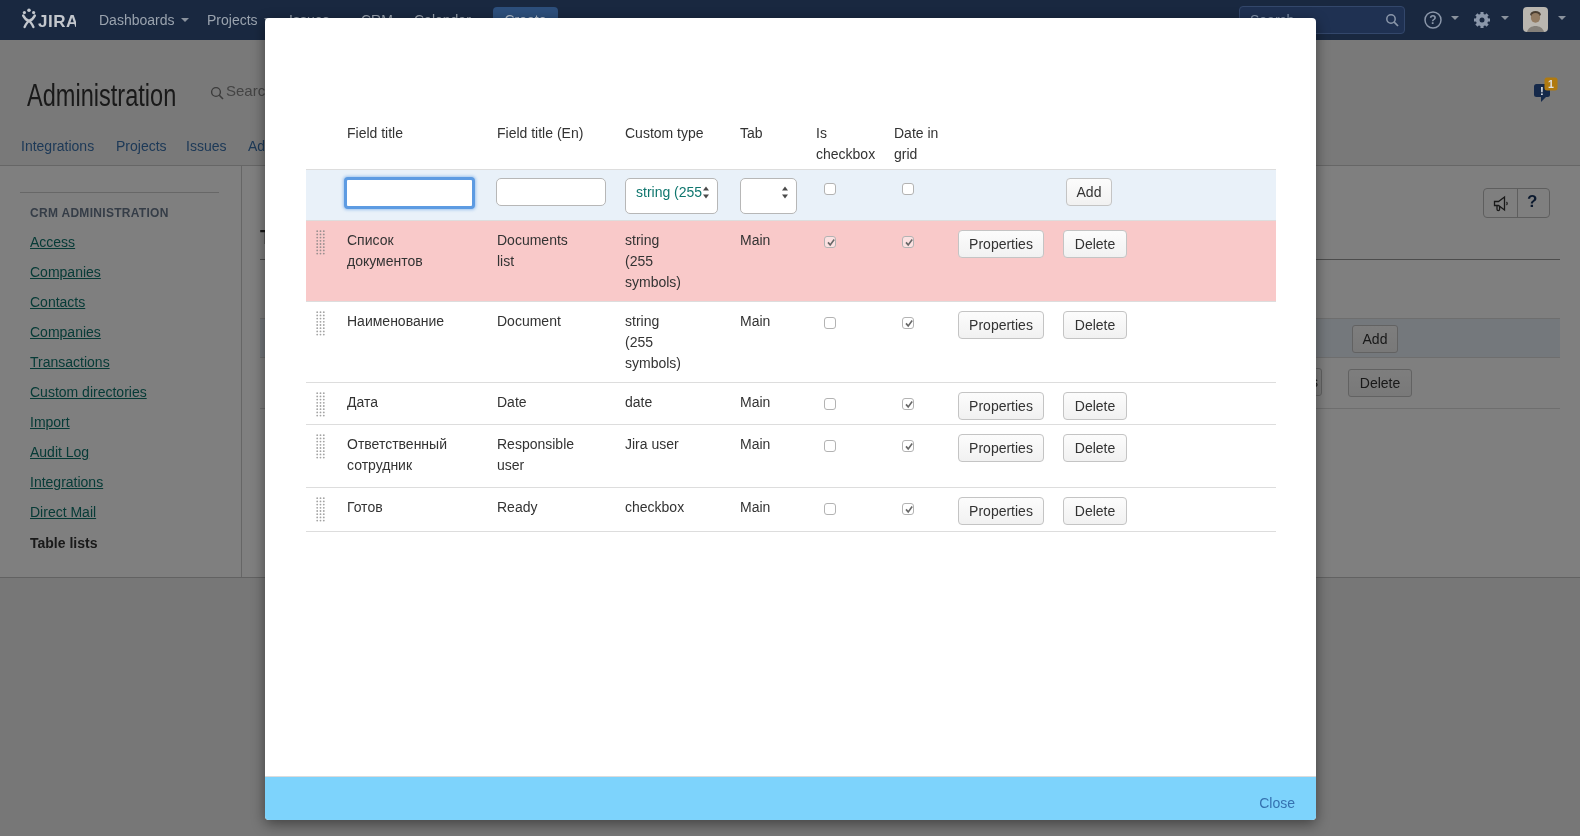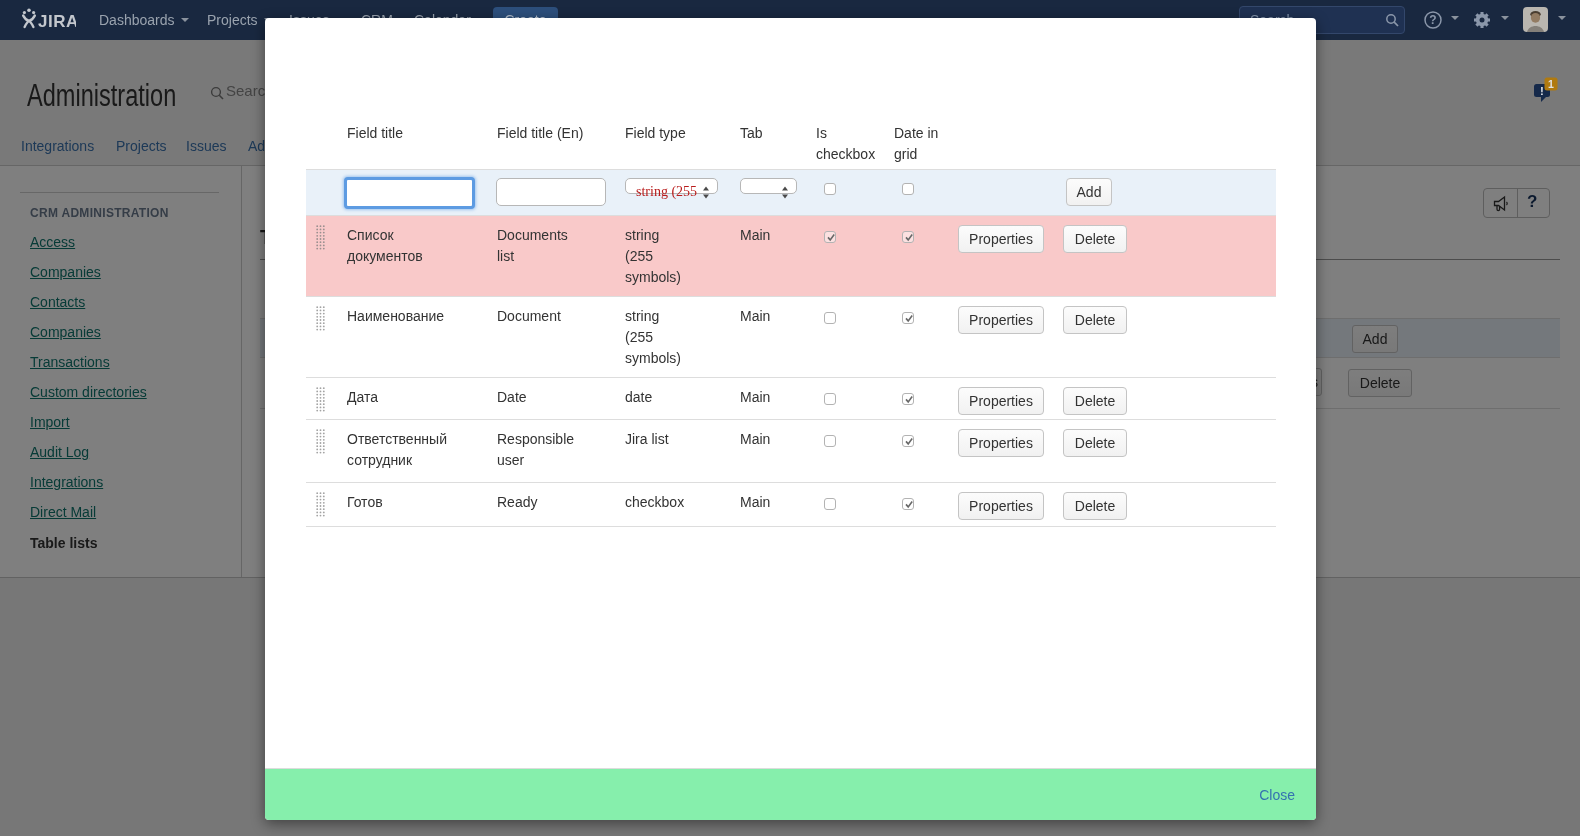--- a/index.html
+++ b/index.html
@@ -27,37 +27,37 @@
 #bg-heading { position:absolute; left:260px; top:186px; font-size:20px; font-weight:bold; color:#333; }
 .auibtn { background:linear-gradient(#fcfcfc,#f2f2f2); border:1px solid #c4c4c4; border-radius:3px; color:#333; font-size:14px; font-family:"Liberation Sans", sans-serif; text-align:center; position:absolute; }
 
 
 #blanket { position:absolute; top:40px; left:0; width:1580px; height:796px; background:rgba(0,0,0,0.5); }
 
 
 #modal { position:absolute; left:265px; top:18px; width:1051px; height:802px; background:#fff; border-radius:4px; box-shadow:0 4px 14px rgba(0,0,0,0.45); }
 #modal-h { position:absolute; top:0; left:0; width:1051px; height:54px; background:#f4f4f4; border-bottom:1px solid #dcdcdc; border-radius:4px 4px 0 0; }
 #modal-h span { position:absolute; left:20px; top:18px; font-size:22px; color:#3c3c3c; font-weight:400; }
-#modal-f { position:absolute; bottom:0; left:0; width:1051px; height:52px; background:#86efac; border-top:1px solid #dcdcdc; border-radius:0 0 4px 4px; }
+#modal-f { position:absolute; bottom:0; left:0; width:1051px; height:44px; background:#7dd3fc; border-top:1px solid #dcdcdc; border-radius:0 0 4px 4px; }
 #modal-f a { position:absolute; right:21px; top:18px; font-size:14px; color:#3572b0; }
 
 
 #ftable { position:absolute; left:41px; top:98px; width:970px; border-collapse:collapse; table-layout:fixed; font-size:14px; color:#333; }
 #ftable td, #ftable th { vertical-align:top; padding:9px 8px 8px 8px; line-height:21px; text-align:left; font-size:14px; }
 #ftable thead tr { height:53px; } #ftable thead th { padding-top:7px; padding-bottom:0; font-weight:normal; color:#333; }
 #ftable tbody tr { border-top:1px solid #ddd; }
 #ftable tbody { border-bottom:1px solid #ddd; }
 tr.frow { background:#e9f1f9; }
 tr.pinkrow { background:#f9c9c9; }
 .cbx { display:inline-block; width:12px; height:12px; border:1px solid #b3b3b3; border-radius:3px; background:#fff; margin-left:8px; margin-top:6px; position:relative; }
 .cbx.on { background:rgba(255,255,255,0.45); }
 .cbx.on svg { position:absolute; left:0px; top:-0.5px; }
 .finput { display:inline-block; height:28px; background:#fff; border:1px solid #b7b7b7; border-radius:5px; }
 .ffocus { border:3px solid #5d9be2; box-shadow:0 0 3px 0.5px rgba(100,160,230,0.55); border-radius:4px; }
-.fselect { display:inline-block; position:relative; height:16px; background:#fff; border:1px solid #b7b7b7; border-radius:5px; font-size:14px; color:#b91c1c; line-height:26px; padding-left:10px;font-family:Liberation Serif, serif; }
+.fselect { display:inline-block; position:relative; height:36px; background:#fff; border:1px solid #b7b7b7; border-radius:5px; font-size:14px; color:#0f766e; line-height:26px; padding-left:10px; }
 .fselect svg { position:absolute; right:7px; top:6px; }
 .rowbtn { display:inline-block; background:linear-gradient(#fcfcfc,#f1f1f1); border:1px solid #c4c4c4; border-radius:4px; color:#333; font-size:14px; text-align:center; height:28px; line-height:26px; }
 .dots { display:block; margin-top:0; }
 </style>
 </head>
 <body>
 
 <div id="page">
   <div class="abs" style="left:0;top:0;width:1580px;height:126px;background:#f3f3f3"></div>
   <div class="abs" style="left:0;top:88px;width:1580px;height:38px;background:#f3f3f3"></div>
@@ -186,21 +186,21 @@
         <col style="width:76px">
         <col style="width:78px">
         <col style="width:64px">
         <col style="width:326px">
       </colgroup>
     <thead>
       <tr>
           <th></th>
           <th>Field title</th>
           <th>Field title (En)</th>
-          <th>Field type</th>
+          <th>Custom type</th>
           <th>Tab</th>
           <th>Is checkbox</th>
           <th>Date in grid</th>
           <th></th>
         </tr>
     </thead>
     <tbody>
       <tr class="frow" style="height:44px">
         <td></td>
         <td style="padding:7px 0 0 5px"><span class="finput ffocus" style="width:131px;height:32px"></span></td>
@@ -368,21 +368,21 @@
                 <circle cx="4.5" cy="20.4" r="0.9"></circle>
                 <circle cx="7.8" cy="20.4" r="0.9"></circle>
                 <circle cx="1.2" cy="23.6" r="0.9"></circle>
                 <circle cx="4.5" cy="23.6" r="0.9"></circle>
                 <circle cx="7.8" cy="23.6" r="0.9"></circle>
               </g>
             </svg>
           </td>
         <td>Ответственный<br>сотрудник</td>
         <td>Responsible<br>user</td>
-        <td>Jira list</td>
+        <td>Jira user</td>
         <td>Main</td>
         <td><span class="cbx"></span></td>
         <td><span class="cbx on"><svg width="12" height="12" viewBox="0 0 12 12">
                 <path d="M3 6.4 L5.2 8.9 L9.2 3.6" fill="none" stroke="#686868" stroke-width="1.6"></path>
               </svg></span></td>
         <td style="padding:9px 0 0 8px"><span class="rowbtn" style="width:86px">Properties</span><span class="rowbtn" style="width:64px;margin-left:19px">Delete</span></td>
       </tr>
       <tr style="height:44px">
         <td style="padding:9px 0 0 10px">
             <svg class="dots" width="10" height="26" viewBox="0 0 10 26">

